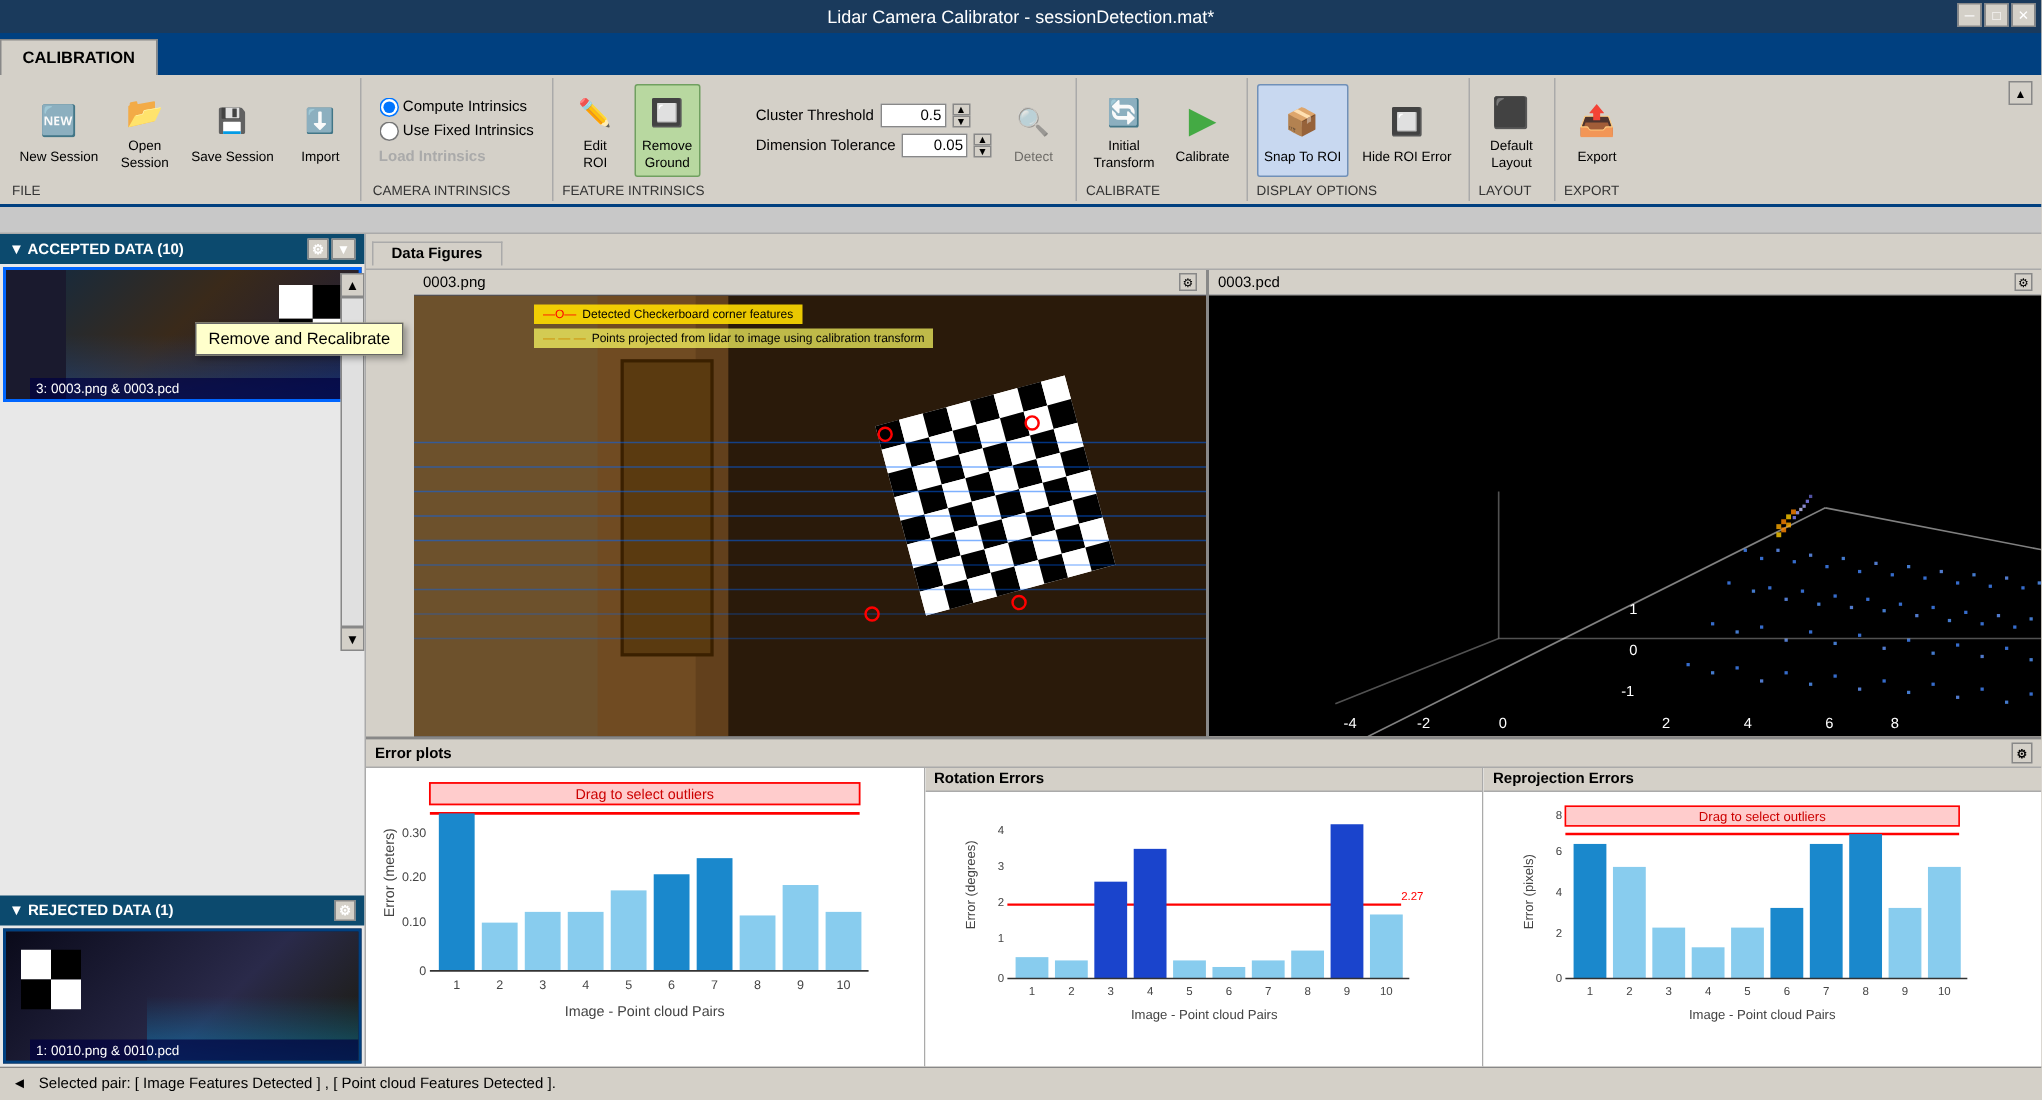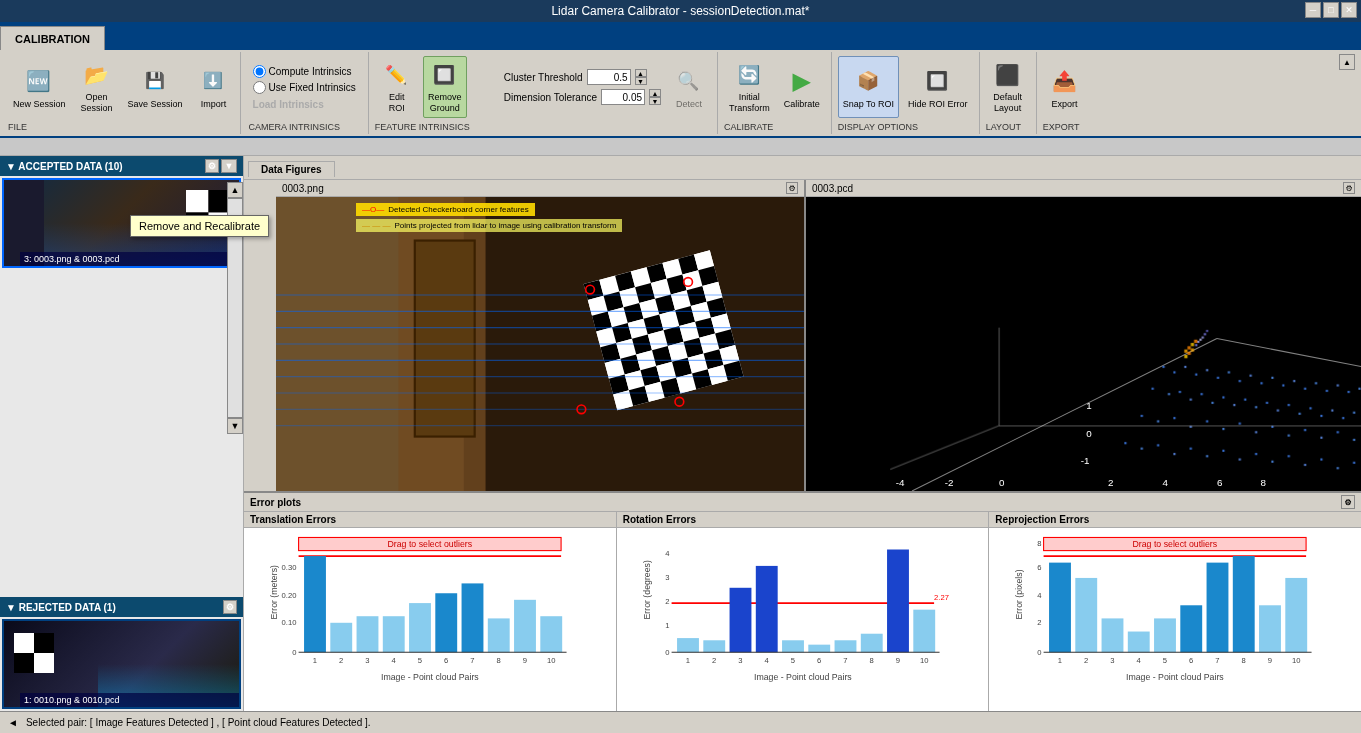--- a/index.html
+++ b/index.html
@@ -779,21 +779,20 @@
     <div class="error-plots-section">
       <div class="error-plots-header">
         <span>Error plots</span>
         <div style="display:flex; gap:2px;">
           <div style="width:14px;height:14px;background:#d4d0c8;border:1px solid #888;cursor:pointer;display:flex;align-items:center;justify-content:center;font-size:8px;">⚙</div>
         </div>
       </div>
       <div class="error-plots-body">
 
         <div class="error-plot">
-          <div class="error-plot-title">Translation Errors</div>
           <div class="plot-area" style="background:white; padding:4px; position:relative;">
             <svg width="100%" height="100%" viewBox="0 0 300 160" preserveAspectRatio="xMidYMid meet">
 
               <text x="10" y="80" fill="#444" font-size="8" transform="rotate(-90,10,80)">Error (meters)</text>
 
               <rect x="30" y="5" width="240" height="12" fill="#ffcccc" stroke="#ff0000" stroke-width="1"></rect>
               <text x="150" y="14" fill="#cc0000" font-size="8" text-anchor="middle">Drag to select outliers</text>
 
               <line x1="30" y1="22" x2="270" y2="22" stroke="red" stroke-width="1.5"></line>
 

